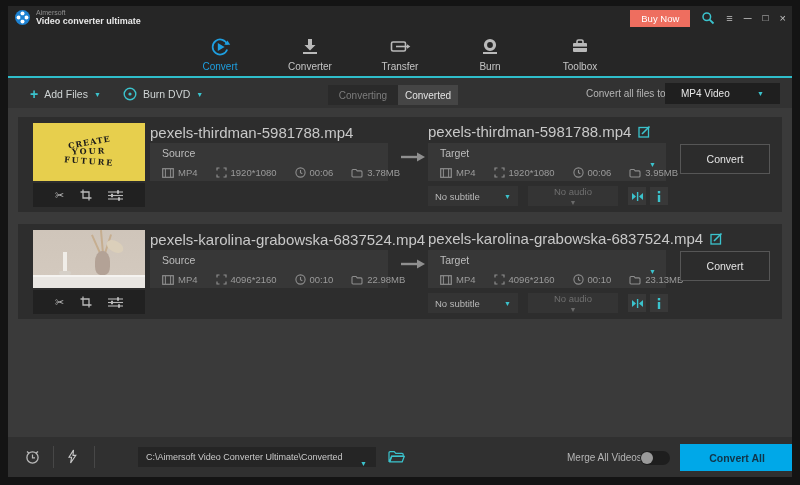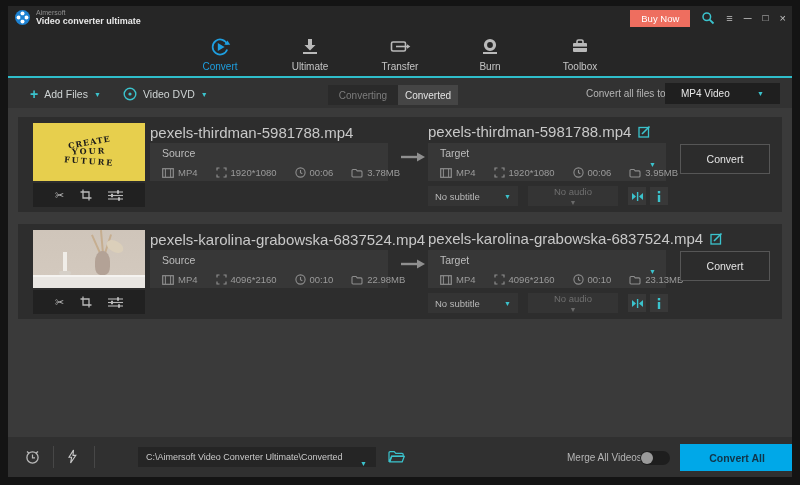--- a/index.html
+++ b/index.html
@@ -149,21 +149,21 @@
       </span>
       <span class="tab-lbl">Convert</span>
     </div>
     <div class="tab">
       <span class="tab-ic">
         <svg width="22" height="22" viewBox="0 0 22 22">
               <path fill="#b9b9b9" d="M9 3h4v6h3.5L11 14.5 5.5 9H9z"></path>
               <rect x="4" y="16" width="14" height="2" fill="#b9b9b9"></rect>
             </svg>
       </span>
-      <span class="tab-lbl">Ultimate</span>
+      <span class="tab-lbl">Converter</span>
     </div>
     <div class="tab">
       <span class="tab-ic">
         <svg width="22" height="22" viewBox="0 0 22 22">
               <rect x="2.5" y="6" width="14" height="9" rx="1.5" fill="none" stroke="#b9b9b9" stroke-width="1.6"></rect>
               <line x1="7" y1="10.5" x2="18.5" y2="10.5" stroke="#b9b9b9" stroke-width="1.6"></line>
               <polygon points="18,8.3 21.3,10.5 18,12.7" fill="#b9b9b9"></polygon>
             </svg>
       </span>
       <span class="tab-lbl">Transfer</span>
@@ -193,21 +193,21 @@
     <div class="tb-item" style="left:22px;">
       <span class="plus">+</span>
       <span class="tb-lbl">Add Files</span>
       <span class="caret">▼</span>
     </div>
     <div class="tb-item" style="left:115px;">
       <svg width="14" height="14" viewBox="0 0 14 14">
             <circle cx="7" cy="7" r="5.8" stroke="#3bc3cd" fill="none" stroke-width="1.4"></circle>
             <circle cx="7" cy="7" r="1.6" fill="#3bc3cd"></circle>
           </svg>
-      <span class="tb-lbl">Video DVD</span>
+      <span class="tb-lbl">Burn DVD</span>
       <span class="caret">▼</span>
     </div>
     <div class="seg" style="left:320px;">
       <button class="seg-btn seg-converting">Converting</button>
       <button class="seg-btn seg-converted">Converted</button>
     </div>
     <span class="convert-all-lbl">Convert all files to:</span>
     <div class="format-dd">
       <span class="fmt">MP4 Video</span>
       <span class="caret">▼</span>

